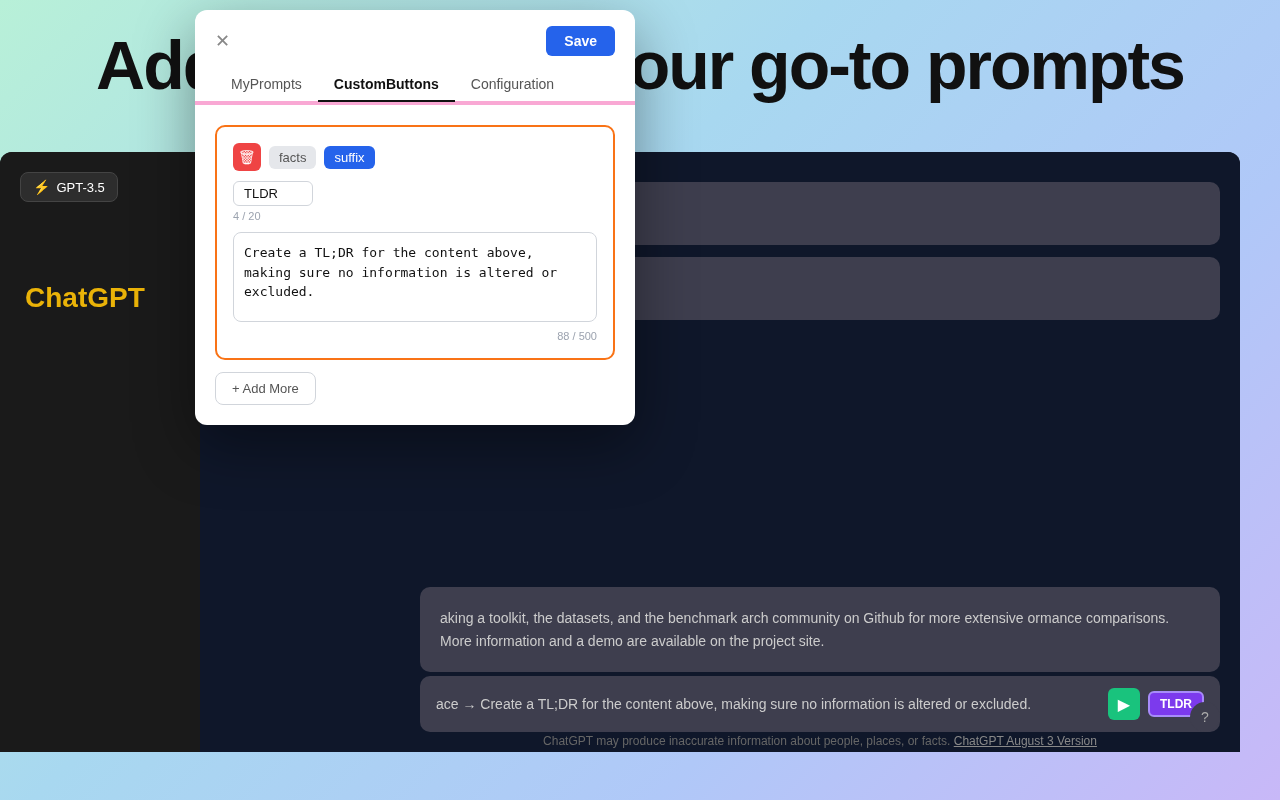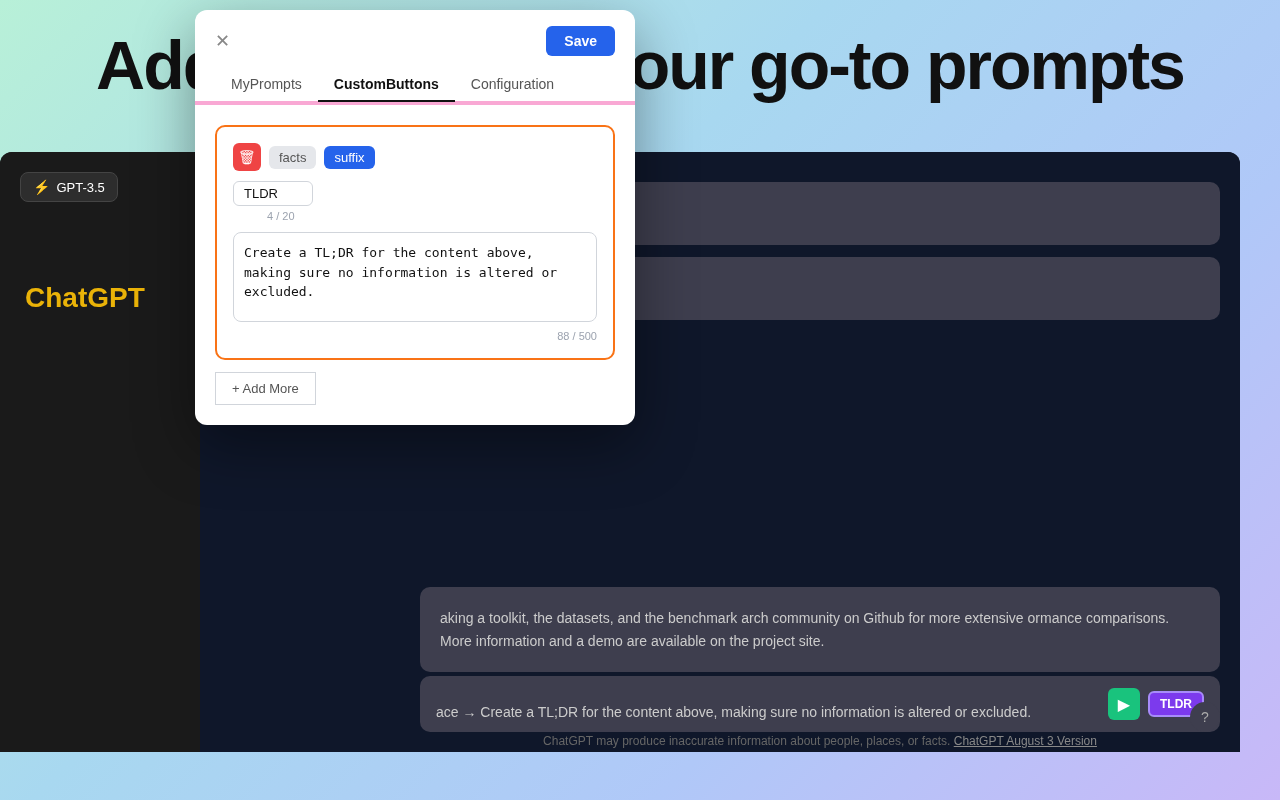--- a/index.html
+++ b/index.html
@@ -146,21 +146,21 @@
     
     .input-bar {
       position: absolute;
       bottom: 20px;
       left: 220px;
       right: 20px;
       background: #3e3e4e;
       border-radius: 10px;
       padding: 12px 16px;
       display: flex;
-      align-items: flex-end;
+      align-items: center;
       justify-content: space-between;
     }
 
     .input-text {
       color: #ccc;
       font-size: 14px;
       flex: 1;
     }
 
     .input-actions {
@@ -358,21 +358,21 @@
     .char-count {
       font-size: 11px;
       color: #9ca3af;
     }
 
     .add-more-btn {
       display: flex;
       align-items: center;
       gap: 6px;
       border: 1px solid #d1d5db;
-      border-radius: 0;
+      border-radius: 8px;
       padding: 8px 16px;
       font-size: 13px;
       color: #555;
       background: #fff;
       cursor: pointer;
     }
 
     .question-btn {
       position: absolute;
       bottom: 20px;
@@ -466,21 +466,21 @@
       <div class="btn-editor">
         <div class="btn-editor-top">
           <button class="delete-btn">
             <span>🗑</span>
           </button>
           <button class="type-prefix">facts</button>
           <button class="type-suffix">suffix</button>
         </div>
         <div style="margin-bottom:10px;">
           <input class="label-input" type="text" value="TLDR" style="">
-          <div class="char-count" style="margin-top:4px;margin-left:34px;">4 / 20</div>
+          <div class="char-count" style="margin-top:4px;">4 / 20</div>
         </div>
         <textarea class="prompt-textarea" style="">Create a TL;DR for the content above, making sure no information is altered or excluded.</textarea>
         <div class="char-count-row">
           <span></span>
           <span class="char-count">88 / 500</span>
         </div>
       </div>
 
       <button class="add-more-btn">+ Add More</button>
     </div>

